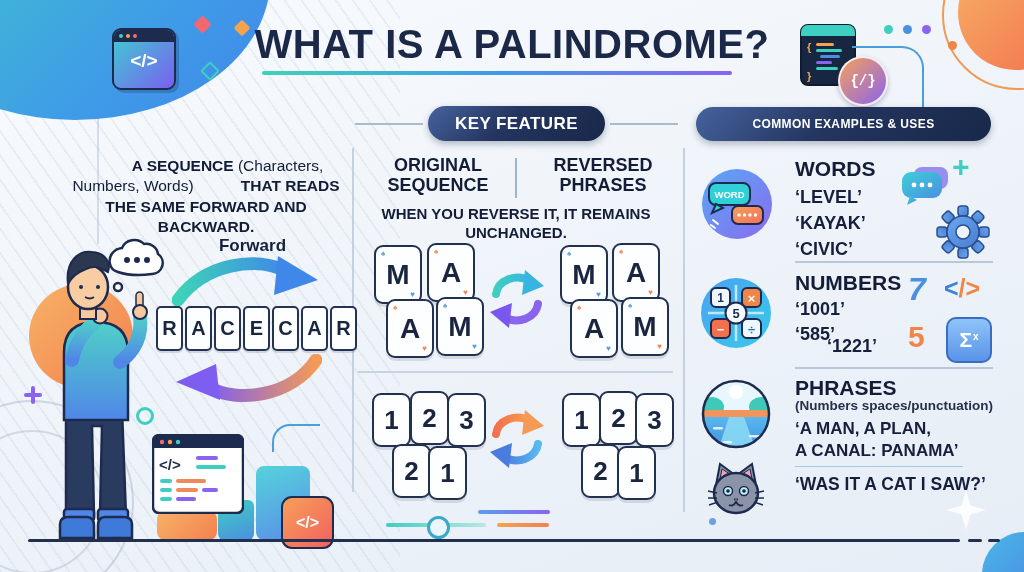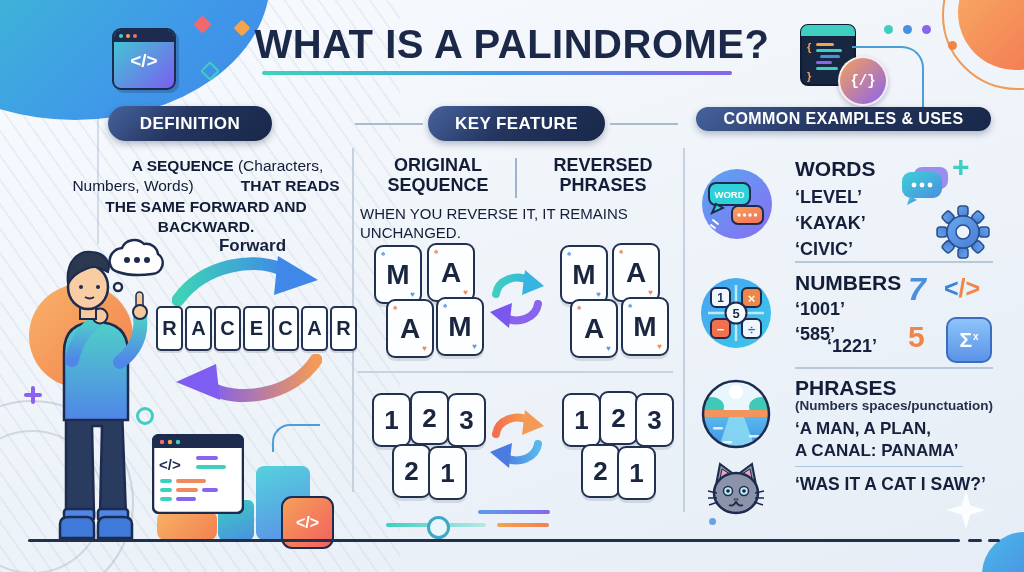--- a/index.html
+++ b/index.html
@@ -27,42 +27,42 @@
     color:#1c2847;letter-spacing:.5px;}
   .title-underline{left:262px;top:71px;width:470px;height:4px;border-radius:3px;
     background:linear-gradient(90deg,#3ed3b8,#3f9be8,#8a63ef);}
   
   .pill{position:absolute;display:flex;align-items:center;justify-content:center;
     background:linear-gradient(135deg,#46639e 0%,#24355f 45%,#182849 100%);
     color:#fff;font-weight:bold;border-radius:40px;letter-spacing:.4px;
     box-shadow:0 3px 7px rgba(20,35,70,.3);}
   .pill-def{left:108px;top:106px;width:164px;height:35px;font-size:17px;}
   .pill-key{left:428px;top:106px;width:177px;height:35px;font-size:17px;}
-  .pill-ex{left:696px;top:107px;width:295px;height:24px;font-size:16px;}
+  .pill-ex{left:696px;top:107px;width:295px;height:34px;font-size:12px;}
   .pill-line{height:1.5px;background:#a9bccd;}
   .col-divider{width:1.5px;background:#c5d1df;}
   
   .def-text{left:58px;top:156px;width:296px;text-align:center;font-size:15.5px;line-height:1.32;color:#121c36;}
   .b{font-weight:bold;margin-left:43px;}
   .dir-label{position:absolute;width:145px;text-align:center;font-size:17px;font-weight:bold;color:#16203c;}
   .tile-row{left:156px;top:306px;display:flex;gap:2px;}
   .tile{width:23px;height:41px;background:#fdfeff;border:2px solid #243352;border-radius:5px;
     display:flex;align-items:center;justify-content:center;font-size:20px;font-weight:bold;color:#1a2640;
     box-shadow:0 2px 0 rgba(25,40,75,.15);}
   
   .card{position:absolute;background:#fdfeff;border:2.5px solid #223150;border-radius:9px;
     display:flex;align-items:center;justify-content:center;font-weight:bold;color:#1a2640;
     box-shadow:0 3px 0 rgba(25,40,75,.12);}
   .lcard{width:44px;height:55px;font-size:28px;}
   .ncard{width:35px;height:50px;font-size:26px;}
   .suit{position:absolute;font-size:8px;line-height:1;}
   .s-tl{top:3px;left:5px;} .s-br{bottom:3px;right:5px;}
   .s-blue{color:#5a9fe0;} .s-orange{color:#f08a5c;}
   .kf-head{position:absolute;width:150px;text-align:center;font-size:18px;font-weight:bold;line-height:1.12;color:#131d38;}
-  .kf-desc{left:360px;top:205px;width:312px;font-size:15px;font-weight:normal;line-height:1.25;color:#131d38;}
+  .kf-desc{left:360px;top:205px;width:312px;text-align:center;font-size:15px;font-weight:bold;line-height:1.25;color:#131d38;}
   .mid-divider{left:358px;top:371px;width:315px;height:1.5px;background:#c7d3e0;}
   
   .ex-head{position:absolute;left:795px;font-size:21px;font-weight:bold;color:#131d38;}
   .ex-item{position:absolute;left:795px;font-size:18px;font-weight:bold;color:#16203c;}
   .ex-note{position:absolute;left:795px;font-size:13.5px;font-weight:600;color:#25304c;}
   .ex-divider{position:absolute;left:795px;width:198px;height:1.5px;background:#b9c8d8;}
   .thin-divider{left:795px;top:466px;width:168px;height:1px;background:#a6c8e2;}
   .footer-bullet{left:709px;top:518px;width:7px;height:7px;border-radius:50%;background:#6aa0e8;}
   .footer-text{left:723px;top:512px;font-size:13.5px;font-weight:bold;color:#16203c;}
   .glyph{position:absolute;font-weight:bold;}
@@ -144,21 +144,20 @@
   </svg>
   <div class="abs badge">{/}</div>
   <span class="tri-dot" style="left:884px;background:#3ecfc0"></span>
   <span class="tri-dot" style="left:903px;background:#4a90e0"></span>
   <span class="tri-dot" style="left:922px;background:#8a63ef"></span>
   <div class="abs connector"></div>
 
   <div class="abs col-divider" style="left:352px;top:148px;height:344px;"></div>
   <div class="abs col-divider" style="left:683px;top:148px;height:364px;"></div>
 
-  <div class="pill pill-def">DEFINITION</div>
   <div class="pill pill-key">KEY FEATURE</div>
   <div class="pill pill-ex">COMMON EXAMPLES &amp; USES</div>
   <div class="abs pill-line" style="left:355px;top:123px;width:68px;"></div>
   <div class="abs pill-line" style="left:610px;top:123px;width:68px;"></div>
 
   <div class="abs def-text">
     <span class="b">A SEQUENCE</span><span> (Characters, Numbers, Words) </span><span class="b">THAT READS THE SAME FORWARD AND BACKWARD.</span>
   </div>
 
   <div class="dir-label" style="left:180px;top:236px;">Forward</div>

